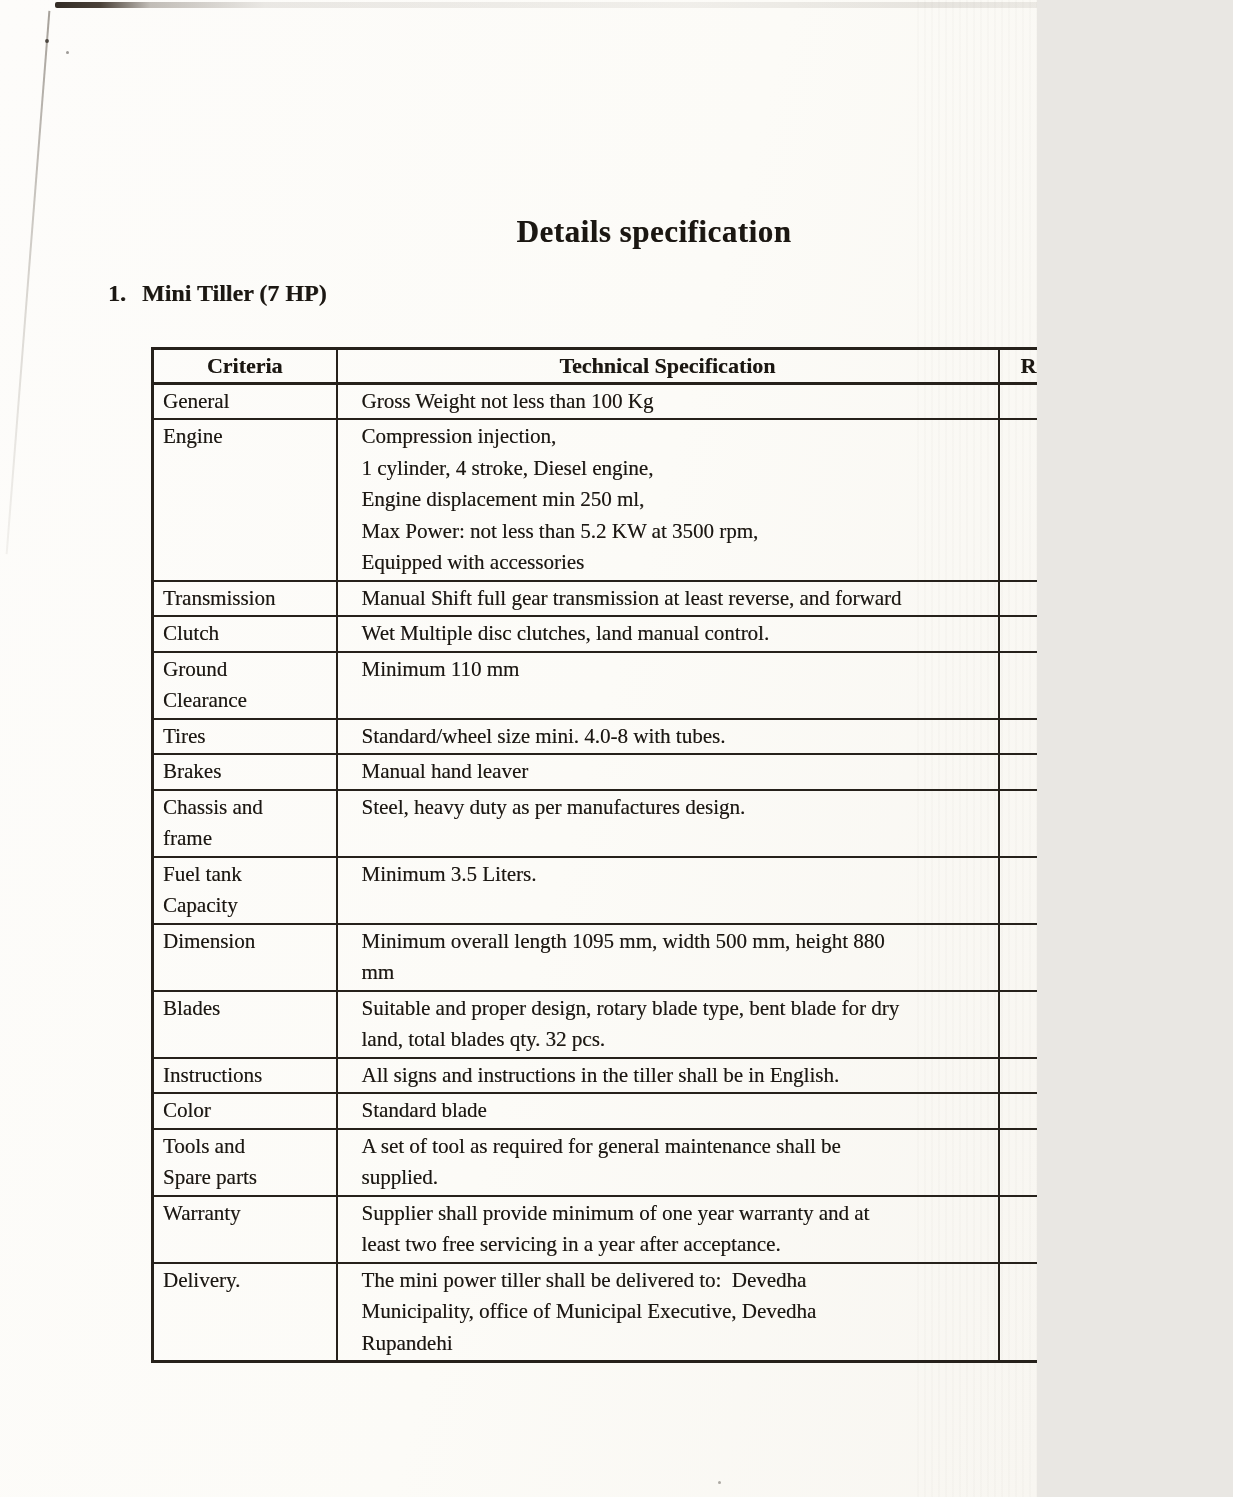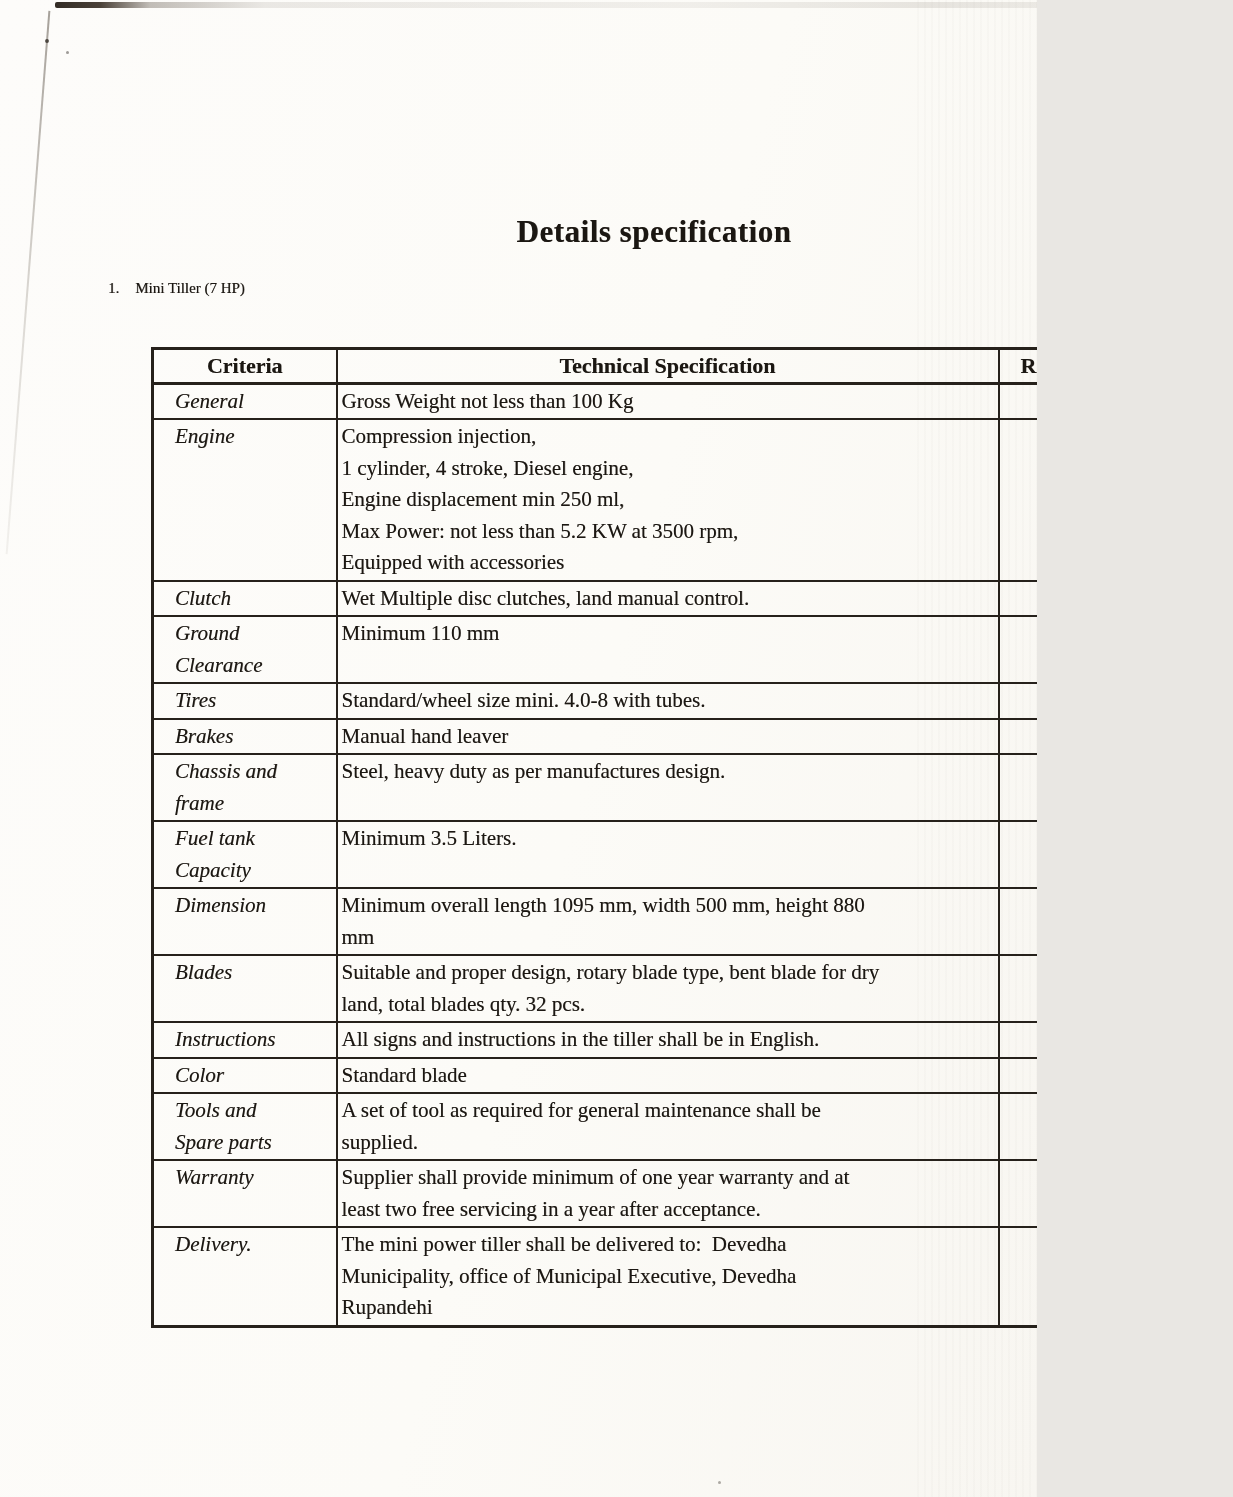--- a/index.html
+++ b/index.html
@@ -34,43 +34,43 @@
       repeating-linear-gradient(0deg,rgba(122,117,106,.09) 0 2px,transparent 2px 6px),
       repeating-linear-gradient(90deg,rgba(122,117,106,.09) 0 2px,transparent 2px 6px);
   }
   
   .doc-title {
     position:absolute; top:214px; left:166px; width:976px; text-align:center;
     font-size:31px; font-weight:bold; letter-spacing:.5px;
     text-shadow:.4px .4px .6px rgba(35,28,22,.6);
   }
   .section-heading {
-    position:absolute; top:280px; left:108px; font-size:15px; font-weight:normal;
+    position:absolute; top:280px; left:108px; font-size:24px; font-weight:bold;
     text-shadow:.4px .4px .5px rgba(35,28,22,.55);
   }
   .section-heading .num { margin-right:16px; }
   
   table.spec-table {
     position:absolute; top:347px; left:151px; width:976px;
     border-collapse:collapse; table-layout:fixed;
     font-size:21px; line-height:31.5px;
     border:3px solid #26211b;
   }
   .spec-table th, .spec-table td {
     border:2px solid #26211b; vertical-align:top; text-align:left;
     padding:1px 10px; white-space:pre-wrap; overflow:hidden;
     text-shadow:.3px .3px .5px rgba(35,28,22,.5);
     margin-left:36px;
   }
   .spec-table thead th {
     text-align:center; font-weight:bold; font-size:22px; padding:0 4px;
     border-top-width:3px; border-bottom-width:3px;
   }
-  .spec-table td.cell-criteria { padding-left:21px;font-style:italic; }
-  .spec-table td.cell-specification { padding-left:4px; }
+  .spec-table td.cell-criteria { padding-left:9px; }
+  .spec-table td.cell-specification { padding-left:24px; }
   .spec-table td.cell-remarks { padding:1px 4px; }
 </style>
 </head>
 <body>
 
 <div class="page">
   <div class="artifact-top-smudge"></div>
   <div class="artifact-edge-line"></div>
   <div class="artifact-speck s1"></div>
   <div class="artifact-speck s2"></div>
@@ -103,20 +103,25 @@
           <td class="cell-specification">Gross Weight not less than 100 Kg</td>
           <td class="cell-remarks"></td>
         </tr>
         <tr>
           <td class="cell-criteria">Engine</td>
           <td class="cell-specification">Compression injection,
 1 cylinder, 4 stroke, Diesel engine,
 Engine displacement min 250 ml,
 Max Power: not less than 5.2 KW at 3500 rpm,
 Equipped with accessories</td>
+          <td class="cell-remarks"></td>
+        </tr>
+        <tr>
+          <td class="cell-criteria">Transmission</td>
+          <td class="cell-specification">Manual Shift full gear transmission at least reverse, and forward</td>
           <td class="cell-remarks"></td>
         </tr>
         <tr>
           <td class="cell-criteria">Clutch</td>
           <td class="cell-specification">Wet Multiple disc clutches, land manual control.</td>
           <td class="cell-remarks"></td>
         </tr>
         <tr>
           <td class="cell-criteria">Ground
 Clearance</td>

